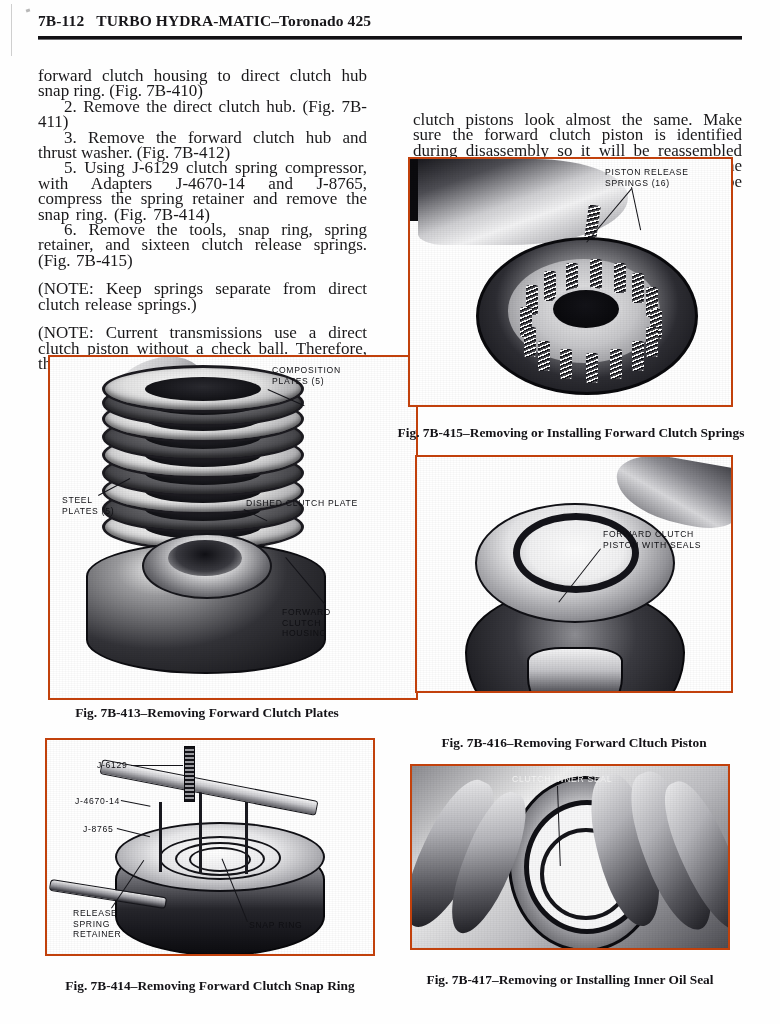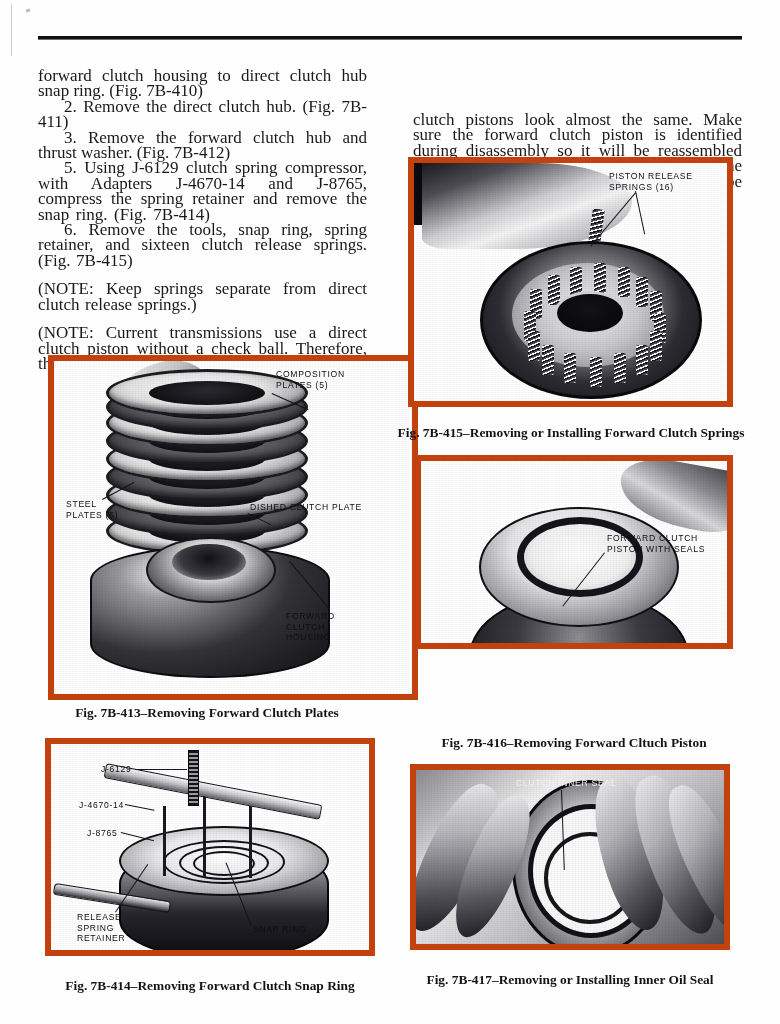--- a/index.html
+++ b/index.html
@@ -90,21 +90,21 @@
   .col p.indent { text-indent: 26px; }
   .col p.gap-top { margin-top: 13px; }
   .col p.loose { word-spacing: 2.4px; }
   .col p.loose2 { word-spacing: 1.2px; }
 
   
   .figure { position: absolute; }
   .frame {
     position: absolute;
     box-sizing: border-box;
-    border: 6px solid #c2410c;
+    border: 2px solid #c2410c;
     background: #ffffff;
     overflow: hidden;
   }
   .caption {
     position: absolute;
     text-align: center;
     font-family: "Liberation Serif", serif;
     font-weight: 700;
     font-size: 13.4px;
     white-space: nowrap;
@@ -382,20 +382,25 @@
   }
 </style>
 </head>
 <body>
 
 <div class="page">
 
   <div class="margin-rule"></div>
   <div class="margin-speck"></div>
 
+  <div class="header">
+    <div class="header-line">
+      <span class="pageno">7B-112</span><span>TURBO HYDRA-MATIC–Toronado 425</span>
+    </div>
+  </div>
   <div class="header-rule"></div>
 
   <div class="col left">
     <p>forward clutch housing to direct clutch hub snap ring. (Fig. 7B-410)</p>
     <p class="indent">2. Remove the direct clutch hub. (Fig. 7B-411)</p>
     <p class="indent">3. Remove the forward clutch hub and thrust washer. (Fig. 7B-412)</p>
     <p class="indent loose">5. Using J-6129 clutch spring compressor, with Adapters J-4670-14 and J-8765, compress the spring retainer and remove the snap ring. (Fig. 7B-414)</p>
     <p class="indent loose2">6. Remove the tools, snap ring, spring retainer, and sixteen clutch release springs. (Fig. 7B-415)</p>
     <p class="gap-top loose2">(NOTE: Keep springs separate from direct clutch release springs.)</p>
     <p class="gap-top loose2">(NOTE: Current transmissions use a direct clutch piston without a check ball. Therefore, the forward and direct</p>
@@ -533,21 +538,21 @@
         <div class="leader" style="left:222px; top:28px; width:44px; transform:rotate(78deg);"></div>
         <div class="leader" style="left:222px; top:30px; width:70px; transform:rotate(130deg);"></div>
 
         <div class="grain"></div>
       </div>
     </div>
     <div class="caption" style="left:395px; top:425px; width:352px;">Fig. 7B-415–Removing or Installing Forward Clutch Springs</div>
   </div>
 
   <div class="figure">
-    <div class="frame" style="left:415px; top:455px; width:318px; height:194px;">
+    <div class="frame" style="left:415px; top:455px; width:318px; height:238px;">
       <div class="photo">
         <div class="f416-arm"></div>
         <div class="f416-drum"></div>
         <div class="f416-hubstack"></div>
         <div class="f416-piston"></div>
         <div class="f416-ring"></div>
 
         <div class="calltext" style="left:186px; top:72px;">FORWARD CLUTCH
 PISTON WITH SEALS</div>
         <div class="leader" style="left:184px; top:92px; width:68px; transform:rotate(128deg);"></div>

